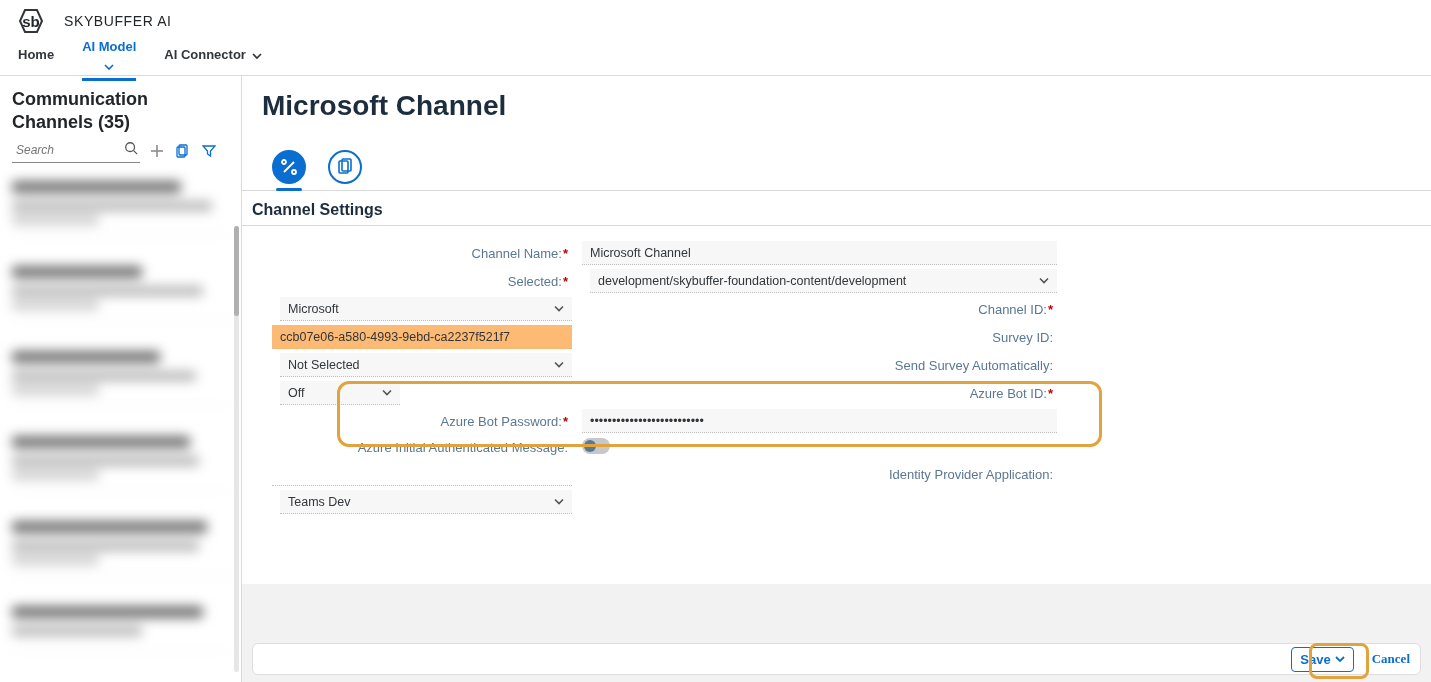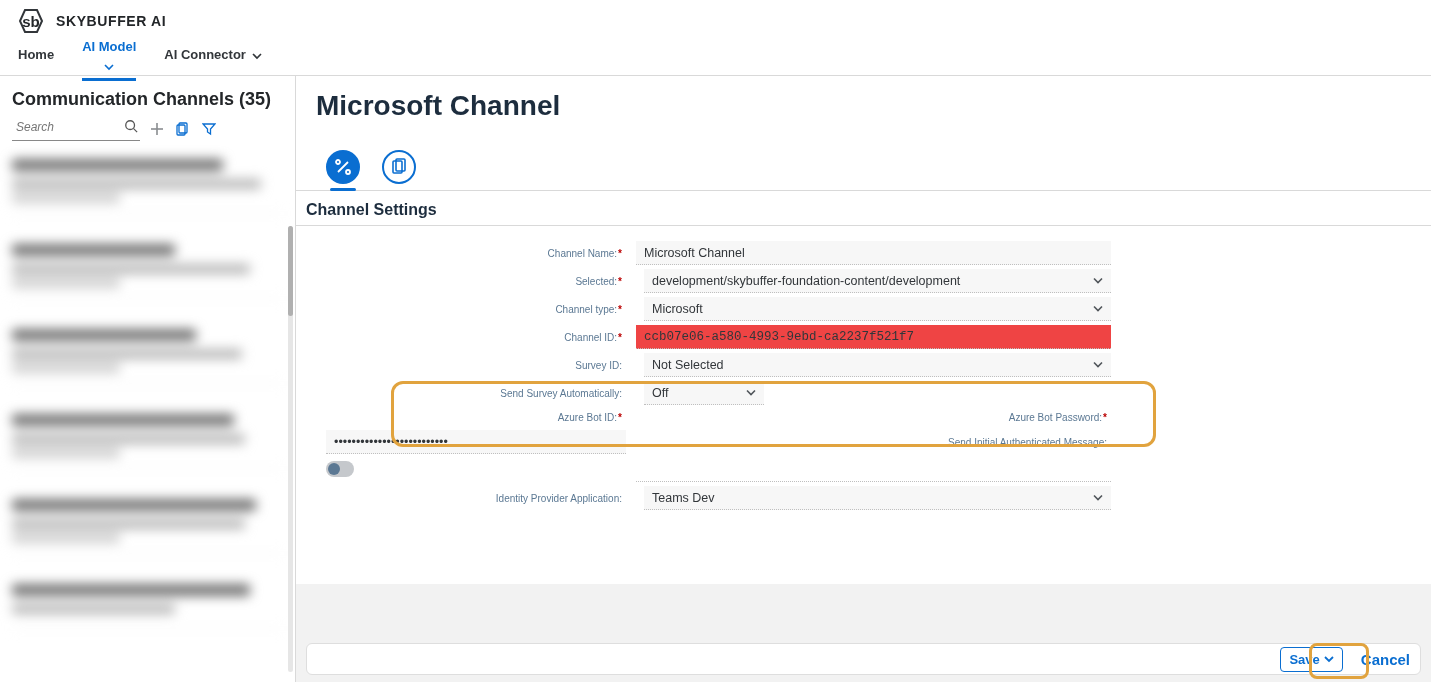--- a/index.html
+++ b/index.html
@@ -35,21 +35,21 @@
     height: 36px;
   }
   .logo-badge {
     width: 26px; height: 26px;
     display: inline-flex; align-items: center; justify-content: center;
     position: relative;
     font-size: 12px;
   }
   .logo-badge svg { position: absolute; inset: 0; }
   .logo-badge span { position: relative; font-weight: 600; font-size: 15px; }
-  .shell-title { font-weight: 700; letter-spacing: 0.6px; font-size: 14px; }
+  .shell-title { font-weight: 400; letter-spacing: 0.6px; font-size: 14px; margin-left: 8px; }
 
   
   .nav-bar {
     display: flex;
     align-items: center;
     gap: 28px;
     padding: 8px 18px 0 18px;
     height: 40px;
     border-bottom: 1px solid var(--border);
   }
@@ -68,21 +68,21 @@
     flex-direction: column;
   }
   .chev { width: 10px; height: 10px; display: inline-block; }
 
   
   .wrap {
     display: flex;
     height: calc(682px - 36px - 40px);
   }
   .sidebar {
-    width: 296px;
+    width: 242px;
     border-right: 1px solid var(--border);
     padding: 10px 12px 0 12px;
     position: relative;
     overflow: hidden;
   }
   .sidebar-title {
     font-size: 18px; font-weight: 700;
     line-height: 1.25;
     margin: 2px 0 6px 0;
   }
@@ -210,21 +210,21 @@
     display: grid;
     grid-template-columns: 300px 475px;
     column-gap: 10px;
     align-items: center;
     row-gap: 2px;
     margin-left: 10px;
   }
   .frm-label {
     text-align: right;
     color: var(--label);
-    font-size: 10px;
+    font-size: 13px;
     padding: 4px 4px 4px 0;
   }
   .req::after { content: "*"; color: var(--required); margin-left: 1px; font-weight: 700; }
 
   .frm-field {
     padding: 1px 0;
   }
   .field-input, .field-select {
     width: 100%;
     height: 24px;
@@ -302,23 +302,24 @@
     font-weight: 600;
     font-size: 13px;
     border-radius: 4px;
     padding: 4px 8px;
     cursor: pointer;
     position: relative;
   }
   .btn-cancel {
     color: var(--accent);
     font-weight: 600;
-    font-size: 15px;
+    font-size: 13px;
     cursor: pointer;
     padding: 4px 4px;
+    font-family: Liberation Serif, serif;
   }
 
   .hl-save {
     position: absolute;
     border: 3px solid var(--highlight);
     border-radius: 8px;
     right: 62px; bottom: 3px;
     width: 60px; height: 36px;
     pointer-events: none;
   }
@@ -464,31 +465,30 @@
         </div>
 
         <div class="frm-label req">Selected:</div>
         <div class="frm-field field-select-wrap">
           <input class="field-input" readonly="" value="development/skybuffer-foundation-content/development" style="">
           <span class="chev-abs"><svg width="10" height="10" viewBox="0 0 10 10">
                 <path d="M1 3 L5 7 L9 3" fill="none" stroke="currentColor" stroke-width="1.6"></path>
               </svg></span>
         </div>
 
-        <div class="frm-label req">Channel type:</div>
         <div class="frm-field field-select-wrap">
           <input class="field-input" readonly="" value="Microsoft" style="">
           <span class="chev-abs"><svg width="10" height="10" viewBox="0 0 10 10">
                 <path d="M1 3 L5 7 L9 3" fill="none" stroke="currentColor" stroke-width="1.6"></path>
               </svg></span>
         </div>
 
         <div class="frm-label req">Channel ID:</div>
         <div class="frm-field">
-          <input class="field-input" style="background: #ef4444; font-family: Liberation Mono, monospace;" readonly="" value="ccb07e06-a580-4993-9ebd-ca2237f521f7">
+          <input class="field-input" style="background: #fdba74;" readonly="" value="ccb07e06-a580-4993-9ebd-ca2237f521f7">
         </div>
 
         <div class="frm-label">Survey ID:</div>
         <div class="frm-field field-select-wrap">
           <input class="field-input" readonly="" value="Not Selected" style="">
           <span class="chev-abs"><svg width="10" height="10" viewBox="0 0 10 10">
                 <path d="M1 3 L5 7 L9 3" fill="none" stroke="currentColor" stroke-width="1.6"></path>
               </svg></span>
         </div>
 
@@ -500,21 +500,21 @@
               </svg></span>
         </div>
 
         <div class="frm-label req">Azure Bot ID:</div>
 
         <div class="frm-label req">Azure Bot Password:</div>
         <div class="frm-field">
           <input class="field-input plain" value="••••••••••••••••••••••••••" style="">
         </div>
 
-        <div class="frm-label">Send Initial Authenticated Message:</div>
+        <div class="frm-label">Azure Initial Authenticated Message:</div>
         <div class="frm-field">
           <span class="toggle"><span class="knob"></span></span>
         </div>
 
         <div class="frm-field">
           <input class="field-input" style="background: rgb(255, 255, 255);" value="">
         </div>
 
         <div class="frm-label">Identity Provider Application:</div>
         <div class="frm-field field-select-wrap">

